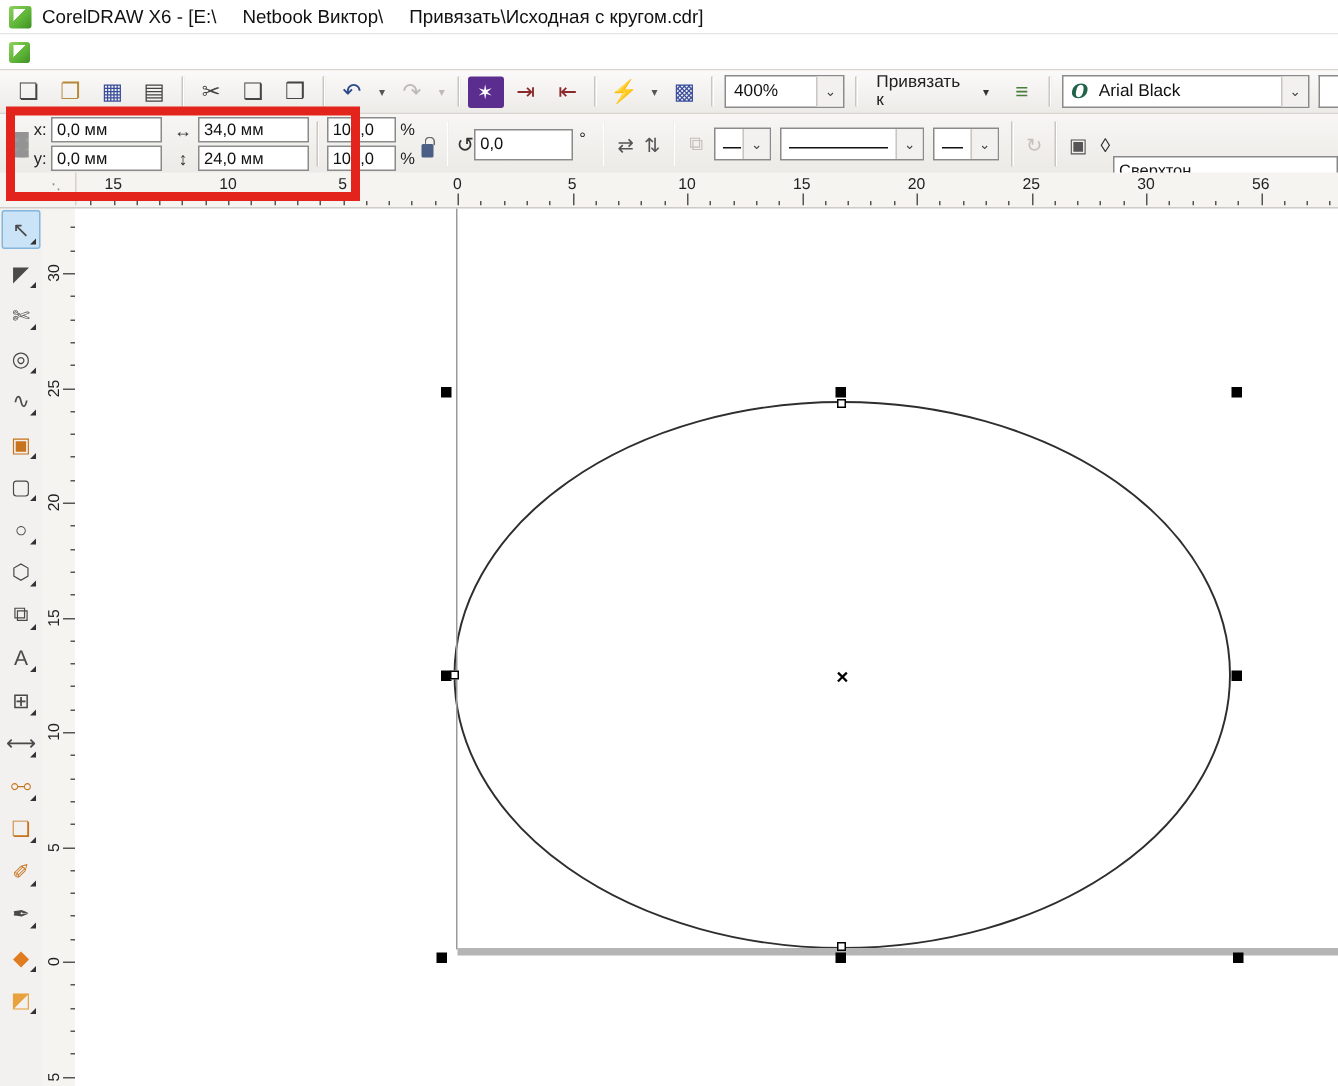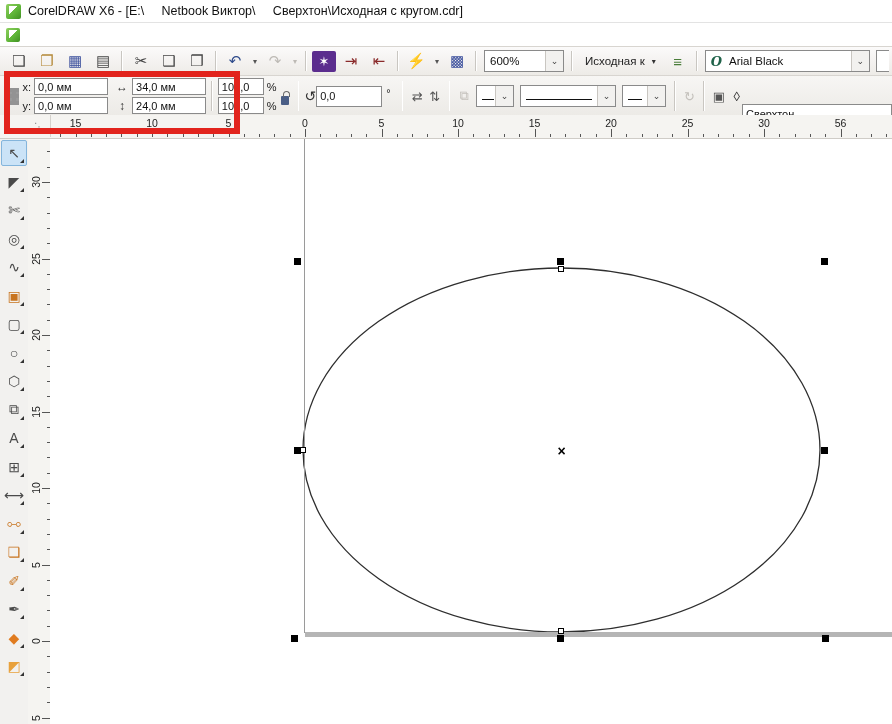--- a/index.html
+++ b/index.html
@@ -87,21 +87,21 @@
   .redrect{position:absolute;left:4px;top:71px;width:236px;height:63px;box-sizing:border-box;
            border:6px solid #e2241d;z-index:6;pointer-events:none;}
 </style>
 </head>
 <body>
 
 <div>
 
   <div class="titlebar chrome">
     <span class="logo"></span>
-    <span class="title">CorelDRAW X6 - [E:\     Netbook Виктор\     Сверхтон\Исходная с кругом.cdr]</span>
+    <span class="title">CorelDRAW X6 - [E:\     Netbook Виктор\     Привязать\Исходная с кругом.cdr]</span>
   </div>
 
   <div class="menurow chrome">
     <span class="logo"></span>
   </div>
 
   <div class="toolbar chrome" id="toolbar">
       <div class="tb-btn">❏</div>
       <div class="tb-btn" style="color: rgb(181, 138, 58);">❐</div>
       <div class="tb-btn" style="color: rgb(58, 78, 156);">▦</div>
@@ -118,26 +118,26 @@
       <div class="tb-sep"></div>
       <div class="tb-btn purple">✶</div>
       <div class="tb-btn" style="color: rgb(138, 42, 42);">⇥</div>
       <div class="tb-btn" style="color: rgb(138, 42, 42);">⇤</div>
       <div class="tb-sep"></div>
       <div class="tb-btn" style="color: rgb(187, 51, 51);">⚡</div>
       <div class="tb-caret">▾</div>
       <div class="tb-btn" style="color: rgb(58, 78, 156);">▩</div>
       <div class="tb-sep"></div>
       <div class="combo" style="width: 78px;">
-        <span class="val">600%</span>
+        <span class="val">400%</span>
         <span class="arr">⌄</span>
       </div>
       <div class="tb-sep"></div>
       <div class="dropbtn">
-        <span>Исходная к</span>
+        <span>Привязать к</span>
         <span class="arr">▾</span>
       </div>
       <div class="tb-btn" style="color: rgb(74, 125, 58);">≡</div>
       <div class="tb-sep"></div>
       <div class="combo" style="width: 163px;">
         <span class="fonticon">O</span>
         <span class="val">Arial Black</span>
         <span class="arr">⌄</span>
       </div>
       <div class="stub"></div>

